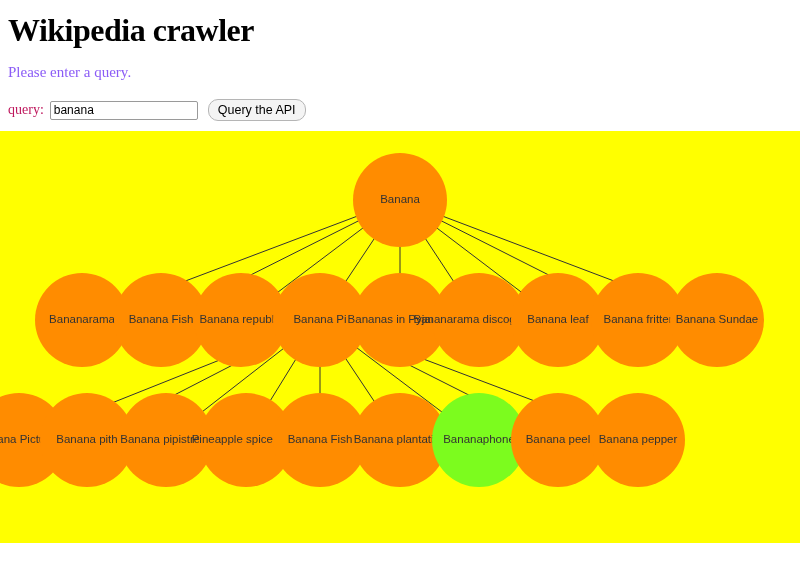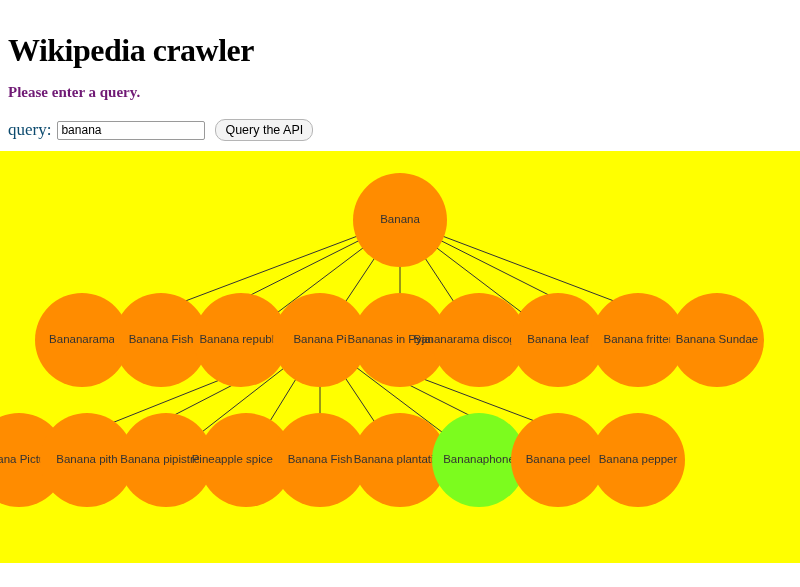--- a/index.html
+++ b/index.html
@@ -8,46 +8,45 @@
     background: #ffffff;
   }
   body {
     width: 800px;
     height: 587px;
     font-family: "Liberation Serif", serif;
     overflow: hidden;
     position: relative;
   }
   .page {
-    padding: 24px 8px 0 8px;
+    padding: 4px 8px 0 8px;
     box-sizing: border-box;
   }
   h1 {
     font-family: "Liberation Serif", serif;
     font-size: 32px;
     font-weight: bold;
     margin: 8px 0 14px 0;
     color: #000;
     letter-spacing: -0.5px;
   }
   .para {
     font-size: 15px;
-    color: #701a75;
+    color: #8b5cf6;
     margin: 0 0 18px 0;
     line-height: 1.2;
-    font-weight: bold;
   }
   .query-row {
     display: flex;
     align-items: center;
     margin: 0 0 10px 0;
   }
   .query-label {
-    font-size: 17px;
-    color: #0c4a6e;
+    font-size: 14px;
+    color: #be185d;
     margin-right: 6px;
   }
   input.query-input {
     width: 140px;
     height: 15px;
     font-family: "Liberation Sans", sans-serif;
     font-size: 12px;
     padding: 1px 3px;
     border: 1px solid #9a9a9a;
     border-radius: 2px;

